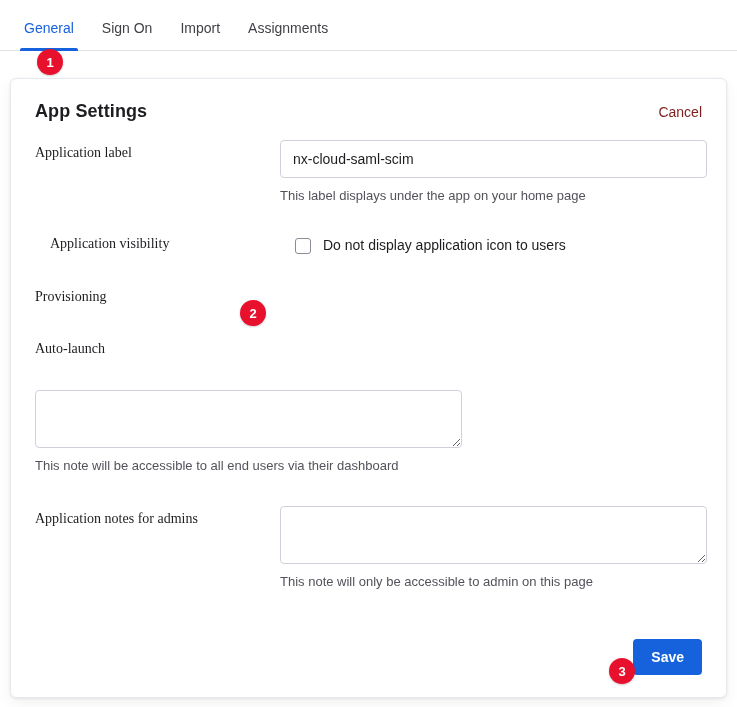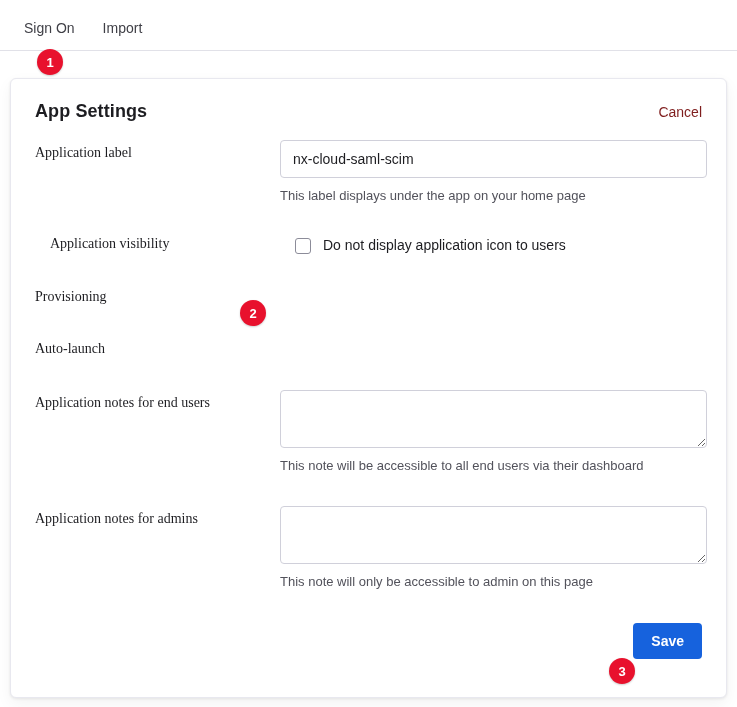--- a/index.html
+++ b/index.html
@@ -187,21 +187,21 @@
   .row.r-notes-adm  { margin-top: 32px; }
 
   .row.r-visibility .row-label,
   .row.r-prov .row-label,
   .row.r-auto .row-label { padding-top: 0; }
 
   
   .card-footer {
     position: absolute;
     right: 24px;
-    bottom: 38px;
+    bottom: 22px;
     display: flex;
     align-items: flex-start;
   }
   .save-button {
     background: #1662dd;
     color: #ffffff;
     font-size: 14px;
     font-family: "Liberation Sans", sans-serif;
     border: none;
     border-radius: 4px;
@@ -228,25 +228,31 @@
     box-shadow: 0 1px 2px rgba(0,0,0,0.2);
   }
   #badge-1 { left: 37px;  top: 49px; }
   #badge-2 { left: 240px; top: 300px; }
   #badge-3 { left: 609px; top: 658px; }
 </style>
 </head>
 <body>
 
 <div class="tabbar">
+  <div class="tab active">
+    <span>General</span>
+  </div>
   <div class="tab">
     <span>Sign On</span>
   </div>
   <div class="tab">
     <span>Import</span>
+  </div>
+  <div class="tab">
+    <span>Assignments</span>
   </div>
 </div>
 
 <div class="card">
 
   <div class="card-header">
     <div class="card-title">App Settings</div>
     <div class="cancel-link">Cancel</div>
   </div>
 
@@ -272,21 +278,20 @@
 
     <div class="row r-prov">
       <div class="row-label">Provisioning</div>
     </div>
 
     <div class="row r-auto">
       <div class="row-label">Auto-launch</div>
     </div>
 
     <div class="row r-notes-user">
-      <div class="row-label">Application notes for end users</div>
       <div class="row-field">
         <textarea class="notes" placeholder="" style=""></textarea>
         <div class="hint">This note will be accessible to all end users via their dashboard</div>
       </div>
     </div>
 
     <div class="row r-notes-adm">
       <div class="row-label">Application notes for admins</div>
       <div class="row-field">
         <textarea class="notes" placeholder="" style=""></textarea>

